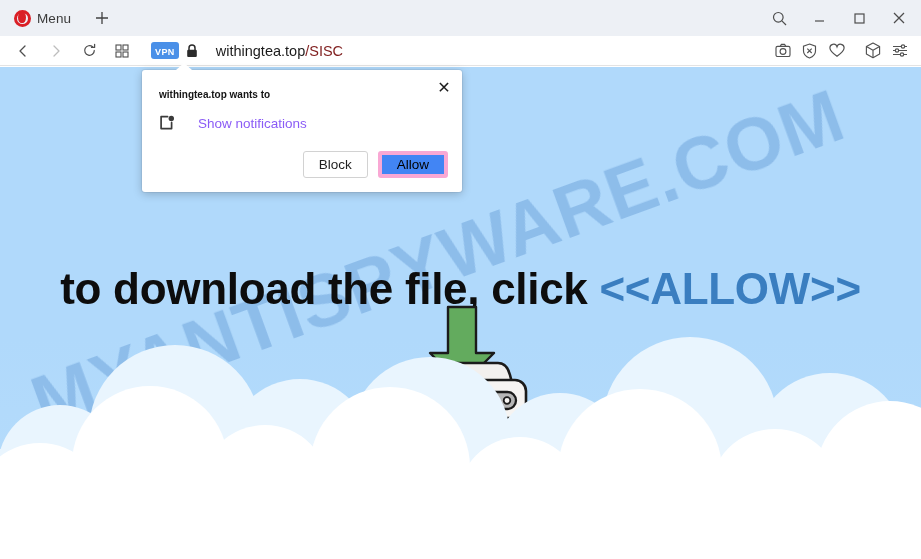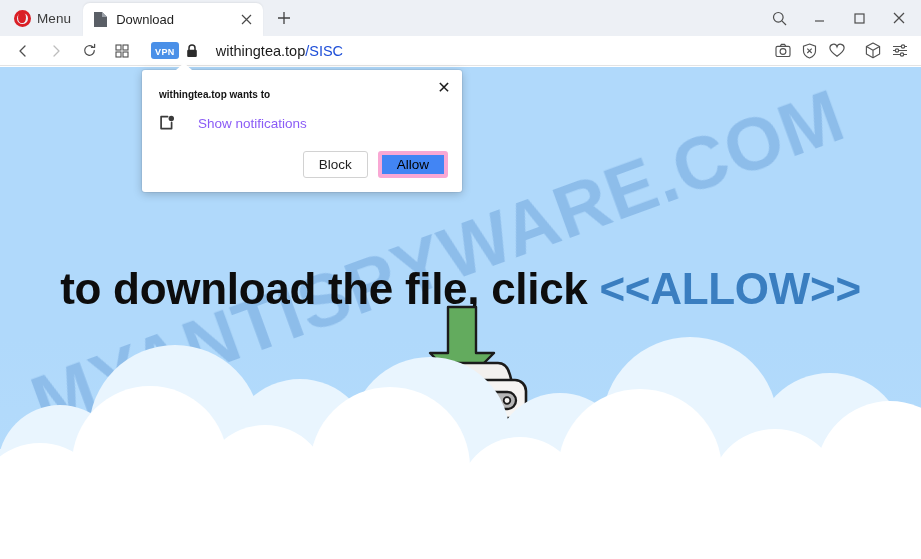--- a/index.html
+++ b/index.html
@@ -96,21 +96,21 @@
     font-size: 9px; font-weight: bold; color: #fff;
     background: #4a90e8; border-radius: 3px;
     padding: 6px 4px 2px 4px; letter-spacing: .4px;
     line-height: 1;
   }
   .lock-icon { width: 12px; height: 14px; }
   .url {
     font-size: 14.5px; color: #1a1a1a; margin-left: 11px;
     white-space: nowrap;
   }
-  .url .path { color: #1d4ed8; }
+  .url .path { color: #7f1d1d; }
 
   .toolbar-icons { display: flex; align-items: center; padding-right: 8px; gap: 0px; }
   .tb-btn {
     width: 27px; height: 26px;
     display: flex; align-items: center; justify-content: center;
     color: #525252;
   }
   .tb-gap { width: 9px; }
 
   
@@ -201,34 +201,20 @@
 
 <div id="app">
 
   <div class="tabstrip">
 
     <div class="menu-btn">
       <span class="opera-logo"></span>
       <span class="menu-label">Menu</span>
     </div>
 
-    <div class="tab">
-      <span class="tab-fav">
-        <svg width="13" height="15" viewBox="0 0 13 15">
-          <path d="M0 0 h8 l5 5 v10 h-13 z" fill="#5a5f66"></path>
-          <path d="M8 0 l5 5 h-5 z" fill="#9aa0a8"></path>
-        </svg>
-      </span>
-      <span class="tab-title">Download</span>
-      <span class="tab-close">
-        <svg width="11" height="11" viewBox="0 0 11 11">
-          <path d="M1 1 L10 10 M10 1 L1 10" stroke="#4a4a4a" stroke-width="1.2" fill="none"></path>
-        </svg>
-      </span>
-    </div>
 
     <div class="newtab-btn">
       <svg width="14" height="14" viewBox="0 0 14 14">
         <path d="M7 1 V13 M1 7 H13" stroke="#414141" stroke-width="1.3" fill="none"></path>
       </svg>
     </div>
 
     <div class="win-ctrls">
       <div class="win-btn">
         <svg width="15" height="15" viewBox="0 0 15 15">

